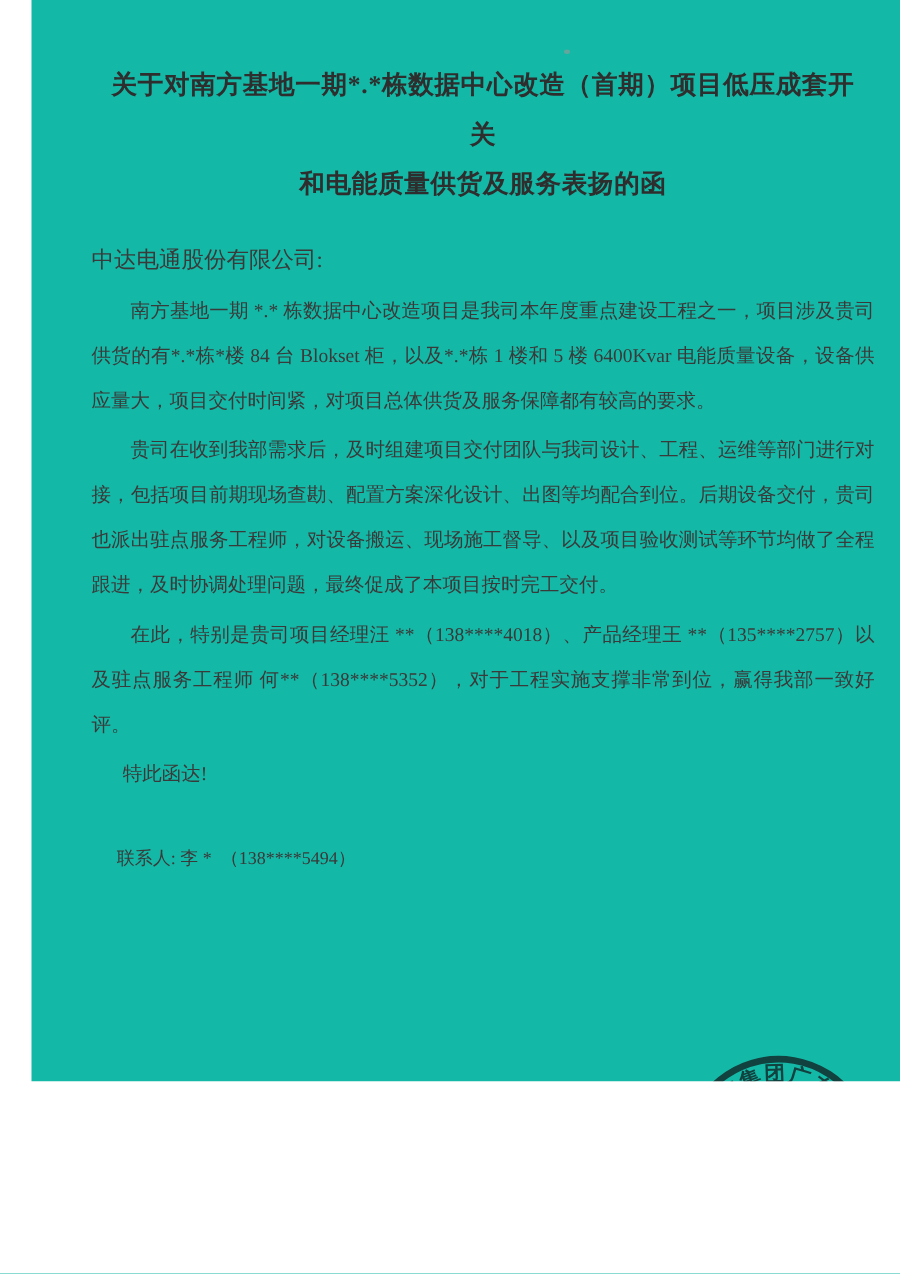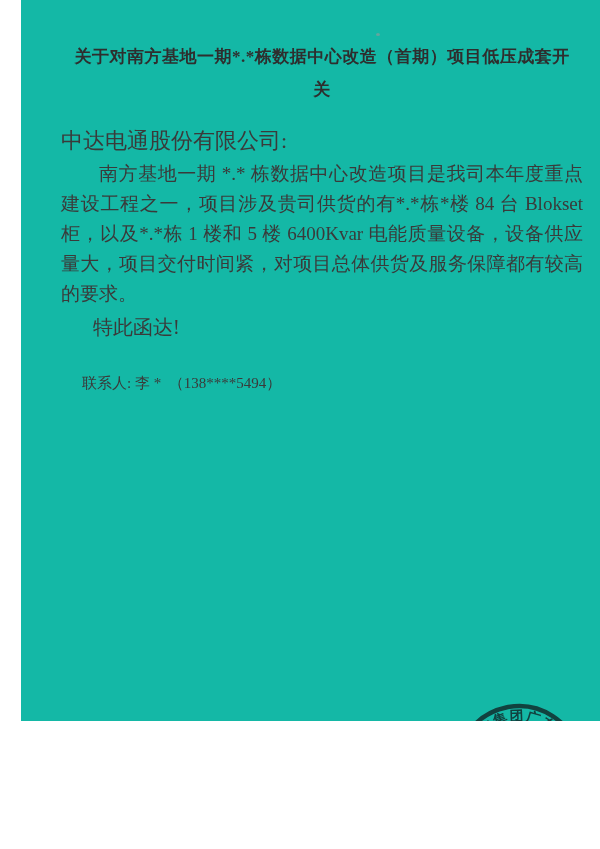--- a/index.html
+++ b/index.html
@@ -22,41 +22,41 @@
     font-size: 17px;
     font-weight: bold;
     color: #2e2e2e;
     text-align: center;
     line-height: 33px;
     letter-spacing: 0.5px;
   }
   .title-line { display: block; }
   .salutation {
     margin: 20px 0 0 0;
-    font-size: 22px;
+    font-size: 15px;
     line-height: 30px;
     white-space: pre-wrap;
   }
   .para {
     margin: 3px 0 0 0;
-    font-size: 19px;
+    font-size: 13px;
     line-height: 30px;
     text-indent: 2em;
     text-align: justify;
     white-space: pre-wrap;
   }
   .closing {
     margin: 3px 0 0 0;
-    font-size: 20px;
+    font-size: 13px;
     line-height: 30px;
     text-indent: 1.6em;
   }
   .contact {
     margin: 26px 0 0 0;
-    font-size: 15px;
+    font-size: 12px;
     line-height: 30px;
     text-indent: 1.4em;
     white-space: pre-wrap;
   }
   .signature {
     position: absolute;
     top: 733px;
     right: 45px;
     font-size: 16px;
     line-height: 28px;
@@ -99,25 +99,28 @@
 </style>
 </head>
 <body>
 
 <div class="page">
   <div class="scan-speck"></div>
 
   <div class="content">
     <h1 class="title">
       <span class="title-line">关于对南方基地一期*.*栋数据中心改造（首期）项目低压成套开关</span>
+      <span class="title-line">和电能质量供货及服务表扬的函</span>
     </h1>
 
     <p class="salutation">中达电通股份有限公司:</p>
 
     <p class="para">南方基地一期 *.* 栋数据中心改造项目是我司本年度重点建设工程之一，项目涉及贵司供货的有*.*栋*楼 84 台 Blokset 柜，以及*.*栋 1 楼和 5 楼 6400Kvar 电能质量设备，设备供应量大，项目交付时间紧，对项目总体供货及服务保障都有较高的要求。</p>
+    <p class="para">贵司在收到我部需求后，及时组建项目交付团队与我司设计、工程、运维等部门进行对接，包括项目前期现场查勘、配置方案深化设计、出图等均配合到位。后期设备交付，贵司也派出驻点服务工程师，对设备搬运、现场施工督导、以及项目验收测试等环节均做了全程跟进，及时协调处理问题，最终促成了本项目按时完工交付。</p>
+    <p class="para">在此，特别是贵司项目经理汪 **（138****4018）、产品经理王 **（135****2757）以及驻点服务工程师 何**（138****5352），对于工程实施支撑非常到位，赢得我部一致好评。</p>
 
     <p class="closing">特此函达!</p>
 
     <p class="contact">联系人: 李 *  （138****5494）</p>
   </div>
 
   <div class="signature">
     <div>对于工程实施支撑非常到位</div>
     
     

